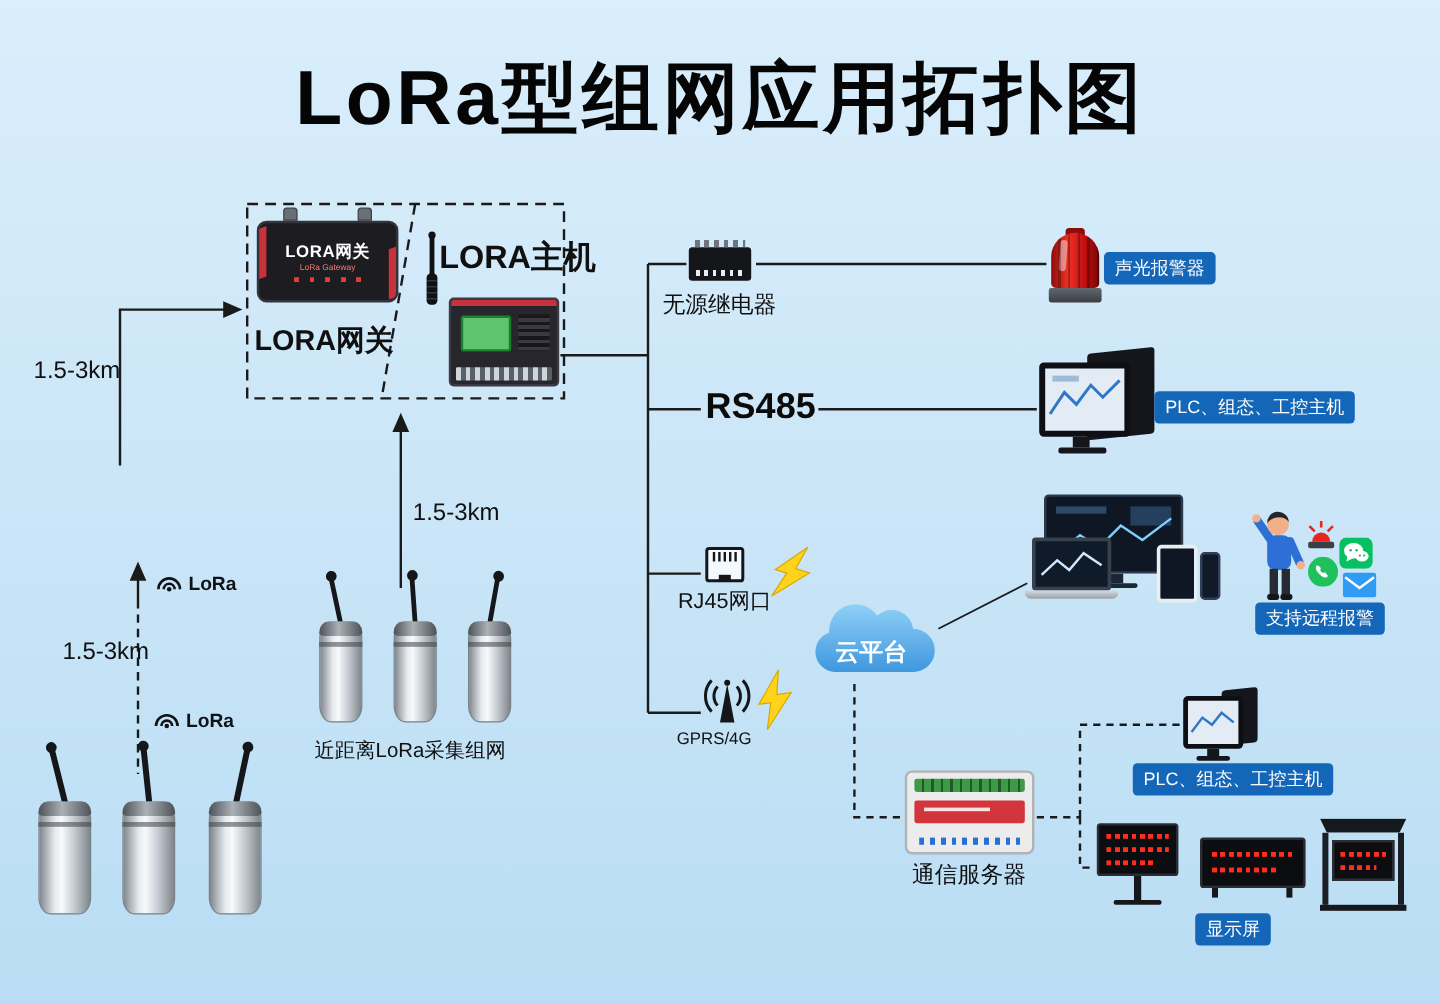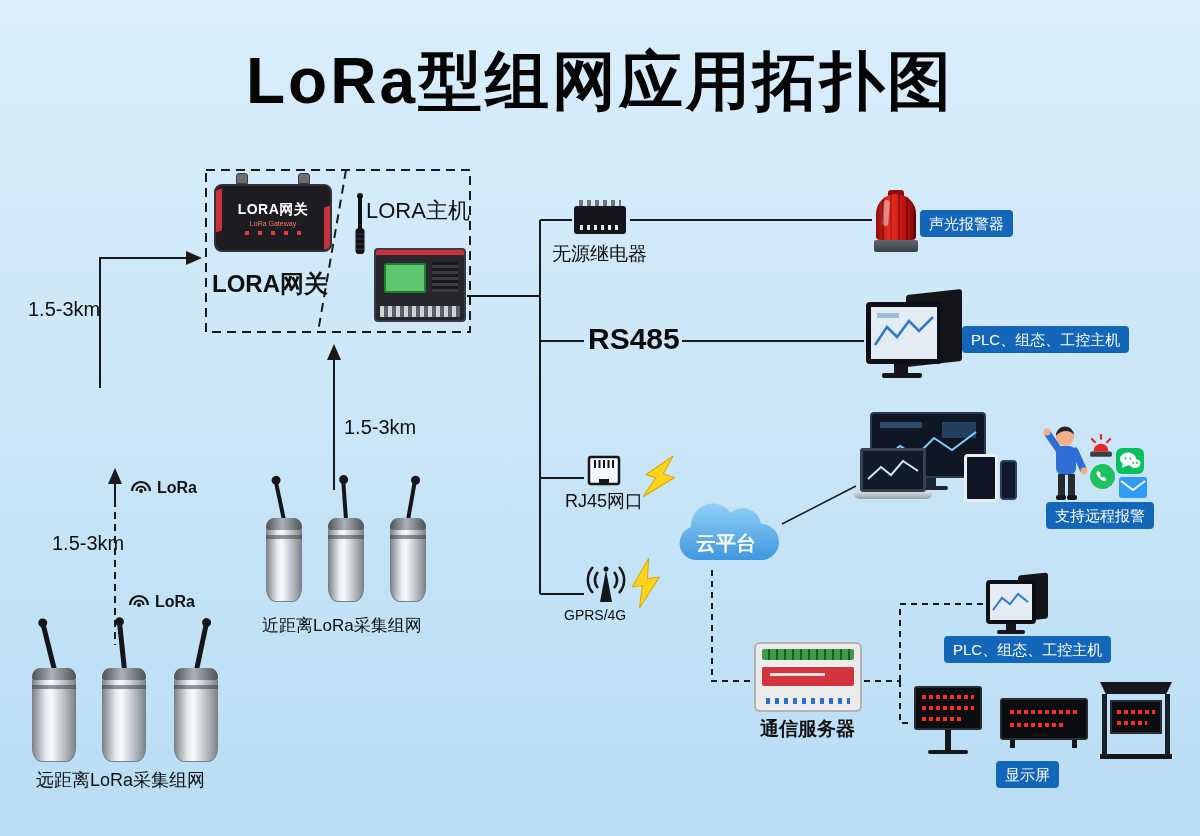--- a/index.html
+++ b/index.html
@@ -163,21 +163,21 @@
 
   <div class="abs gw-wrap">
     <div class="gw-ports"></div>
     <div class="gw-body">
       <span class="gw-title">LORA网关</span>
       <span class="gw-sub">LoRa Gateway</span>
       <div class="gw-leds"></div>
     </div>
   </div>
   <div class="lbl" style="left:212px;top:268px;font-size:24px;font-weight:800">LORA网关</div>
-  <div class="lbl" style="left:366px;top:196px;font-size:22px;font-weight:400">LORA主机</div>
+  <div class="lbl" style="left:366px;top:196px;font-size:27px;font-weight:700">LORA主机</div>
 
   <svg class="abs" style="left:348px;top:192px" width="24" height="64" viewBox="0 0 24 64">
     <circle cx="12" cy="4" r="3" fill="#101114"></circle>
     <rect x="10" y="4" width="4" height="34" rx="2" fill="#101114"></rect>
     <rect x="7.5" y="36" width="9" height="26" rx="3.5" fill="#101114"></rect>
     <g stroke="#33363c" stroke-width="1.2">
       <line x1="8" y1="42" x2="16" y2="42"></line>
         <line x1="8" y1="47" x2="16" y2="47"></line>
       <line x1="8" y1="52" x2="16" y2="52"></line>
         <line x1="8" y1="57" x2="16" y2="57"></line>
@@ -231,21 +231,20 @@
     <div class="cyl big"></div>
   </div>
   <div class="ant-unit" style="left:102px;top:622px">
     <div class="rod big" style="transform:rotate(-6deg)"></div>
     <div class="cyl big"></div>
   </div>
   <div class="ant-unit" style="left:174px;top:622px">
     <div class="rod big" style="transform:rotate(12deg)"></div>
     <div class="cyl big"></div>
   </div>
-  <div class="lbl" style="left:36px;top:768px;font-size:18px;font-weight:500">远距离LoRa采集组网</div>
 
   <div class="relay"></div>
   <div class="lbl" style="left:552px;top:241px;font-size:19px;font-weight:500">无源继电器</div>
 
   <div class="abs alarm">
     <div class="alarm-cap"></div>
     <div class="alarm-dome"></div>
     <div class="alarm-base"></div>
   </div>
   <div class="badge" style="left:920px;top:210px">声光报警器</div>
@@ -365,21 +364,21 @@
     <rect width="28" height="21" rx="3" fill="#2f9bf2"></rect>
     <polyline points="2,4 14,13 26,4" stroke="#fff" stroke-width="2" fill="none"></polyline>
   </svg>
   <div class="badge" style="left:1046px;top:502px">支持远程报警</div>
 
   <div class="abs server">
     <div class="cs-term"></div>
     <div class="cs-band"></div>
     <div class="cs-dots"></div>
   </div>
-  <div class="lbl" style="left:760px;top:716px;font-size:19px;font-weight:700">通信服务器</div>
+  <div class="lbl" style="left:760px;top:716px;font-size:19px;font-weight:400">通信服务器</div>
 
   <div class="abs monitor small" style="left:986px;top:574px">
     <div class="mon-back"></div>
     <div class="mon-front">
       <svg width="42" height="36" viewBox="0 0 42 36">
         <polyline points="3,26 12,14 20,20 28,10 38,18" stroke="#2f78c8" stroke-width="2" fill="none"></polyline>
       </svg>
     </div>
     <div class="mon-stand"></div>
     <div class="mon-base"></div>

